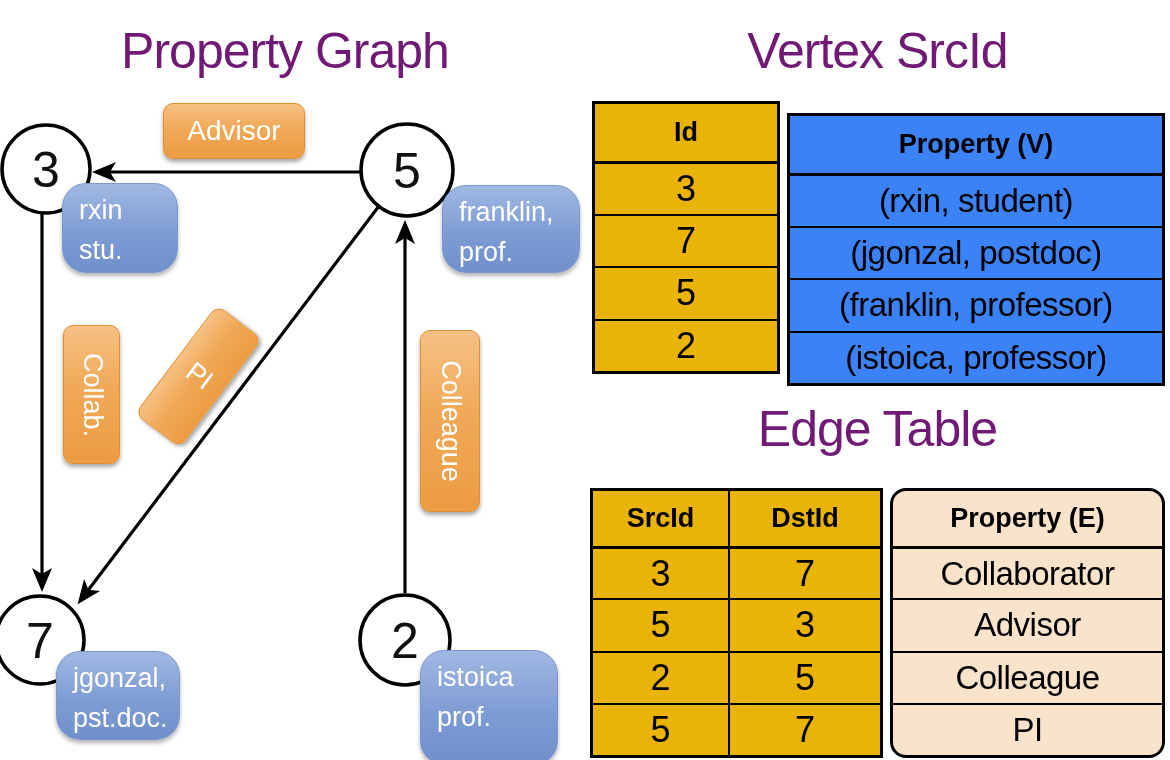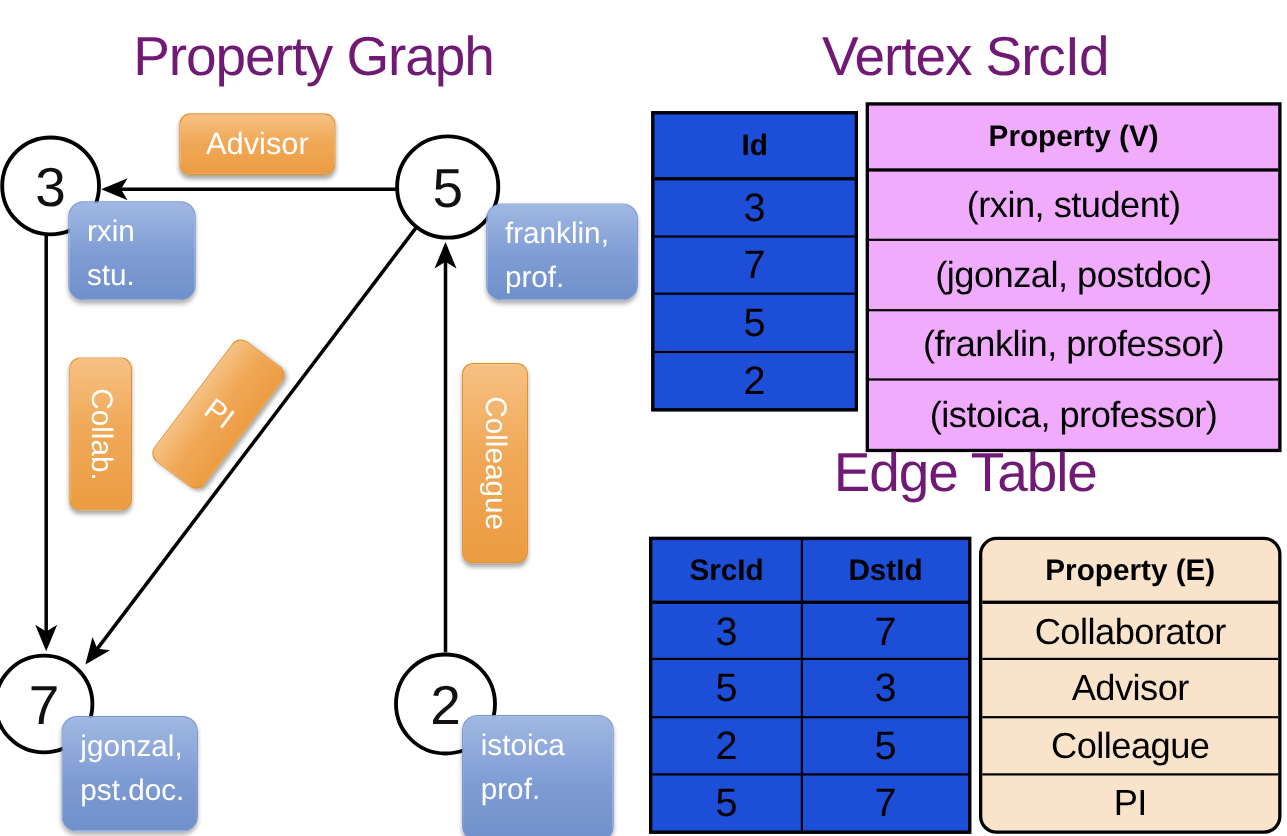--- a/index.html
+++ b/index.html
@@ -36,46 +36,46 @@
     transform:translate(-50%,-50%) rotate(90deg);
     white-space:nowrap;font-size:27px;
   }
   .lbl-advisor{left:163px;top:103px;width:140px;height:54px;}
   .lbl-collab{left:63px;top:325px;width:55px;height:137px;}
   .lbl-colleague{left:420px;top:330px;width:58px;height:180px;}
   .lbl-pi{left:130px;top:348px;width:135px;height:55px;transform:rotate(-53deg);}
 
   
   .vlabel{
-    position:absolute;border-radius:14px;color:#fff;
+    position:absolute;border-radius:24px;color:#fff;
     background:linear-gradient(180deg,#a0b8e2 0%,#7e9cd4 55%,#7090cb 100%);
     border:1px solid #7b97cf;
     box-shadow:0 3px 4px rgba(0,0,0,0.3);
     font-size:27px;line-height:40px;padding:6px 0 0 16px;box-sizing:border-box;
   }
   .lbl-rxin{left:62px;top:183px;width:116px;height:90px;}
   .lbl-franklin{left:442px;top:185px;width:138px;height:88px;}
-  .lbl-jgonzal{left:56px;top:651px;width:124px;height:105px;}
+  .lbl-jgonzal{left:56px;top:651px;width:124px;height:89px;}
   .lbl-istoica{left:420px;top:650px;width:138px;height:115px;}
 
   
-  .tbl{position:absolute;border:3px solid #000;box-sizing:border-box;background:#1d4ed8;}
+  .tbl{position:absolute;border:3px solid #000;box-sizing:border-box;background:#eab308;}
   .tbl .cell{
     display:flex;align-items:center;justify-content:center;
     border-top:2px solid #000;overflow:hidden;
   }
   .tbl .cell.first{border-top:none;}
   .tbl .cell.hdr{font-weight:700;font-size:27px;border-top:none;}
   .tbl .cell.underhdr{border-top:3px solid #000;}
   .num{font-size:36px;font-weight:300;}
   .proptext{font-size:33px;font-weight:300;letter-spacing:-0.5px;}
 
   .vtable-id{left:592px;top:101px;width:188px;height:273px;
     display:grid;grid-template-rows:57px repeat(4,1fr);}
-  .vtable-prop{left:787px;top:93px;width:378px;height:318px;background:#f0abfc;
+  .vtable-prop{left:787px;top:113px;width:378px;height:273px;background:#3b82f6;
     display:grid;grid-template-rows:57px repeat(4,1fr);}
 
   .etable-srcdst{left:590px;top:488px;width:293px;height:270px;
     display:grid;grid-template-columns:135px 1fr;grid-template-rows:55px repeat(4,1fr);}
   .etable-srcdst .cell.rcol{border-left:2px solid #000;}
   .etable-prop{left:890px;top:488px;width:275px;height:270px;background:#fae3cb;
     display:grid;grid-template-rows:55px repeat(4,1fr);border-radius:16px;}
 </style>
 </head>
 <body>

